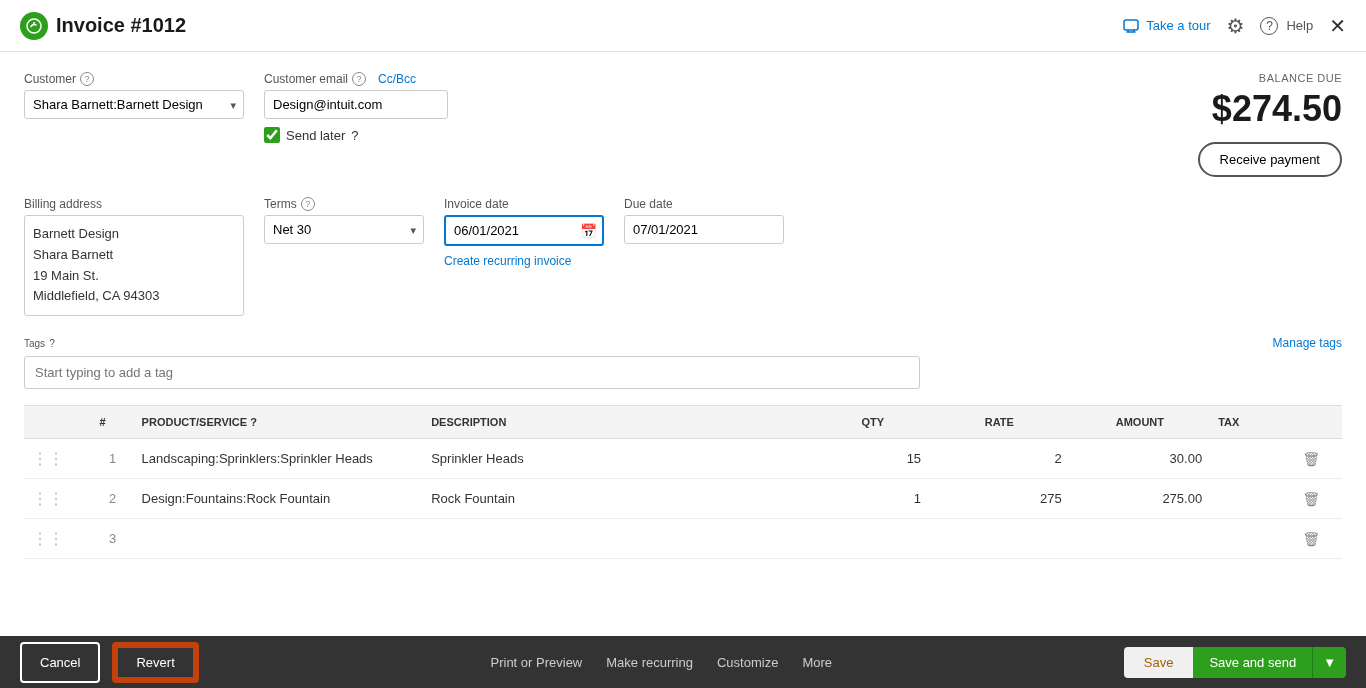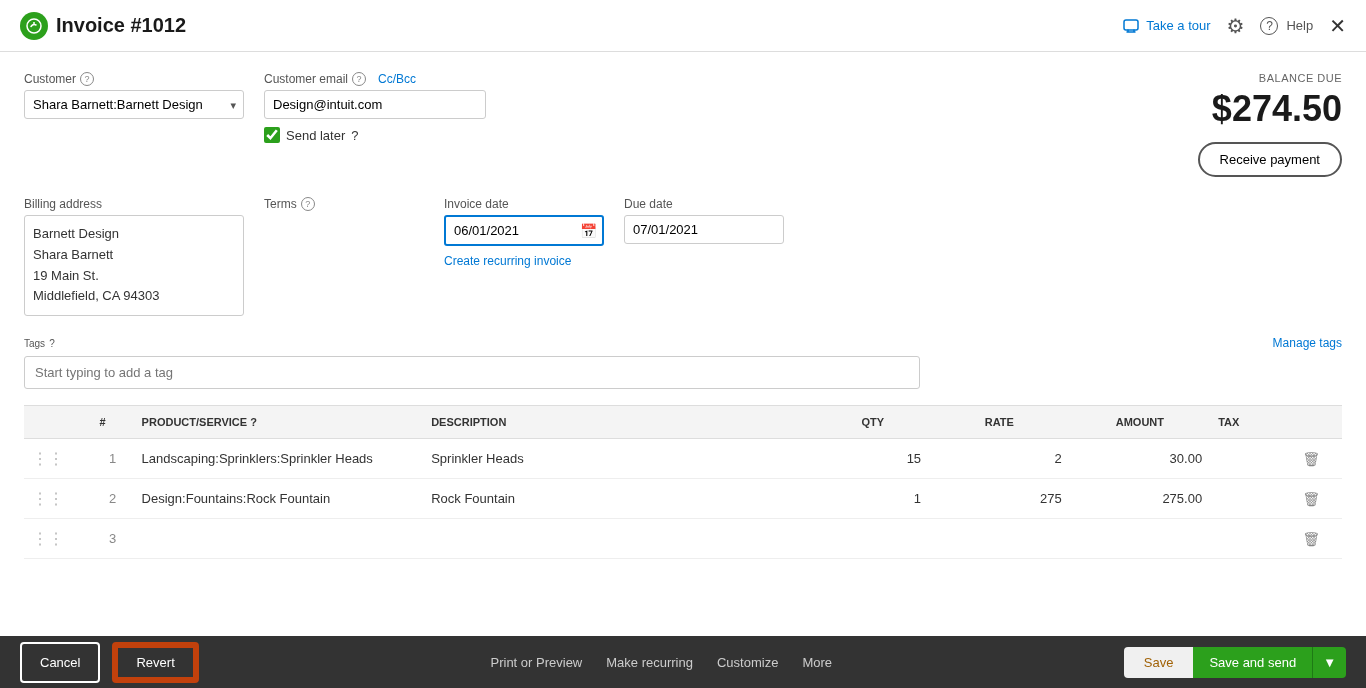--- a/index.html
+++ b/index.html
@@ -31,21 +31,21 @@
     
     .main { background: #fff; padding: 20px 24px; height: calc(688px - 52px - 52px); overflow-y: auto; }
 
     
     .top-section { display: flex; gap: 0; margin-bottom: 20px; }
     .top-left { flex: 1; display: flex; gap: 20px; flex-wrap: wrap; align-items: flex-start; }
     .field-group { display: flex; flex-direction: column; gap: 4px; }
     .field-label { font-size: 12px; color: #555; display: flex; align-items: center; gap: 4px; }
     .field-label .help-icon { width: 14px; height: 14px; border: 1px solid #888; border-radius: 50%; display: inline-flex; align-items: center; justify-content: center; font-size: 9px; color: #888; cursor: pointer; }
     .customer-select { width: 220px; padding: 6px 8px; border: 1px solid #ccc; border-radius: 3px; font-size: 13px; appearance: none; background: white; }
-    .customer-email-input { width: 222px; padding: 6px 8px; border: 1px solid #ccc; border-radius: 3px; font-size: 13px; }
+    .customer-email-input { width: 184px; padding: 6px 8px; border: 1px solid #ccc; border-radius: 3px; font-size: 13px; }
     .cc-bcc { color: #0078d4; font-size: 12px; cursor: pointer; margin-left: 8px; }
     .send-later-row { display: flex; align-items: center; gap: 6px; margin-top: 4px; }
     .send-later-checkbox { width: 16px; height: 16px; accent-color: #2CA01C; }
 
     .top-right { text-align: right; min-width: 220px; }
     .balance-due-label { font-size: 11px; color: #666; letter-spacing: 0.5px; text-transform: uppercase; margin-bottom: 4px; }
     .balance-due-amount { font-size: 36px; font-weight: bold; color: #1a1a1a; margin-bottom: 12px; }
     .receive-payment-btn {
       padding: 8px 20px; border: 2px solid #555; border-radius: 20px;
       background: white; font-size: 13px; cursor: pointer; font-weight: 500;
@@ -196,20 +196,23 @@
         <div>19 Main St.</div>
         <div>Middlefield, CA  94303</div>
       </div>
     </div>
 
     <div class="terms-group">
       <label class="field-label">
         <span>Terms</span>
         <span class="help-icon">?</span>
       </label>
+      <div class="select-wrapper terms-select-wrapper">
+        <select class="terms-select"><option>Net 30</option></select>
+      </div>
     </div>
 
     <div class="invoice-date-group">
       <label class="field-label">
         <span>Invoice date</span>
       </label>
       <div class="date-input-wrapper">
         <input type="text" class="date-input" value="06/01/2021" style="">
         <span class="calendar-icon">📅</span>
       </div>

